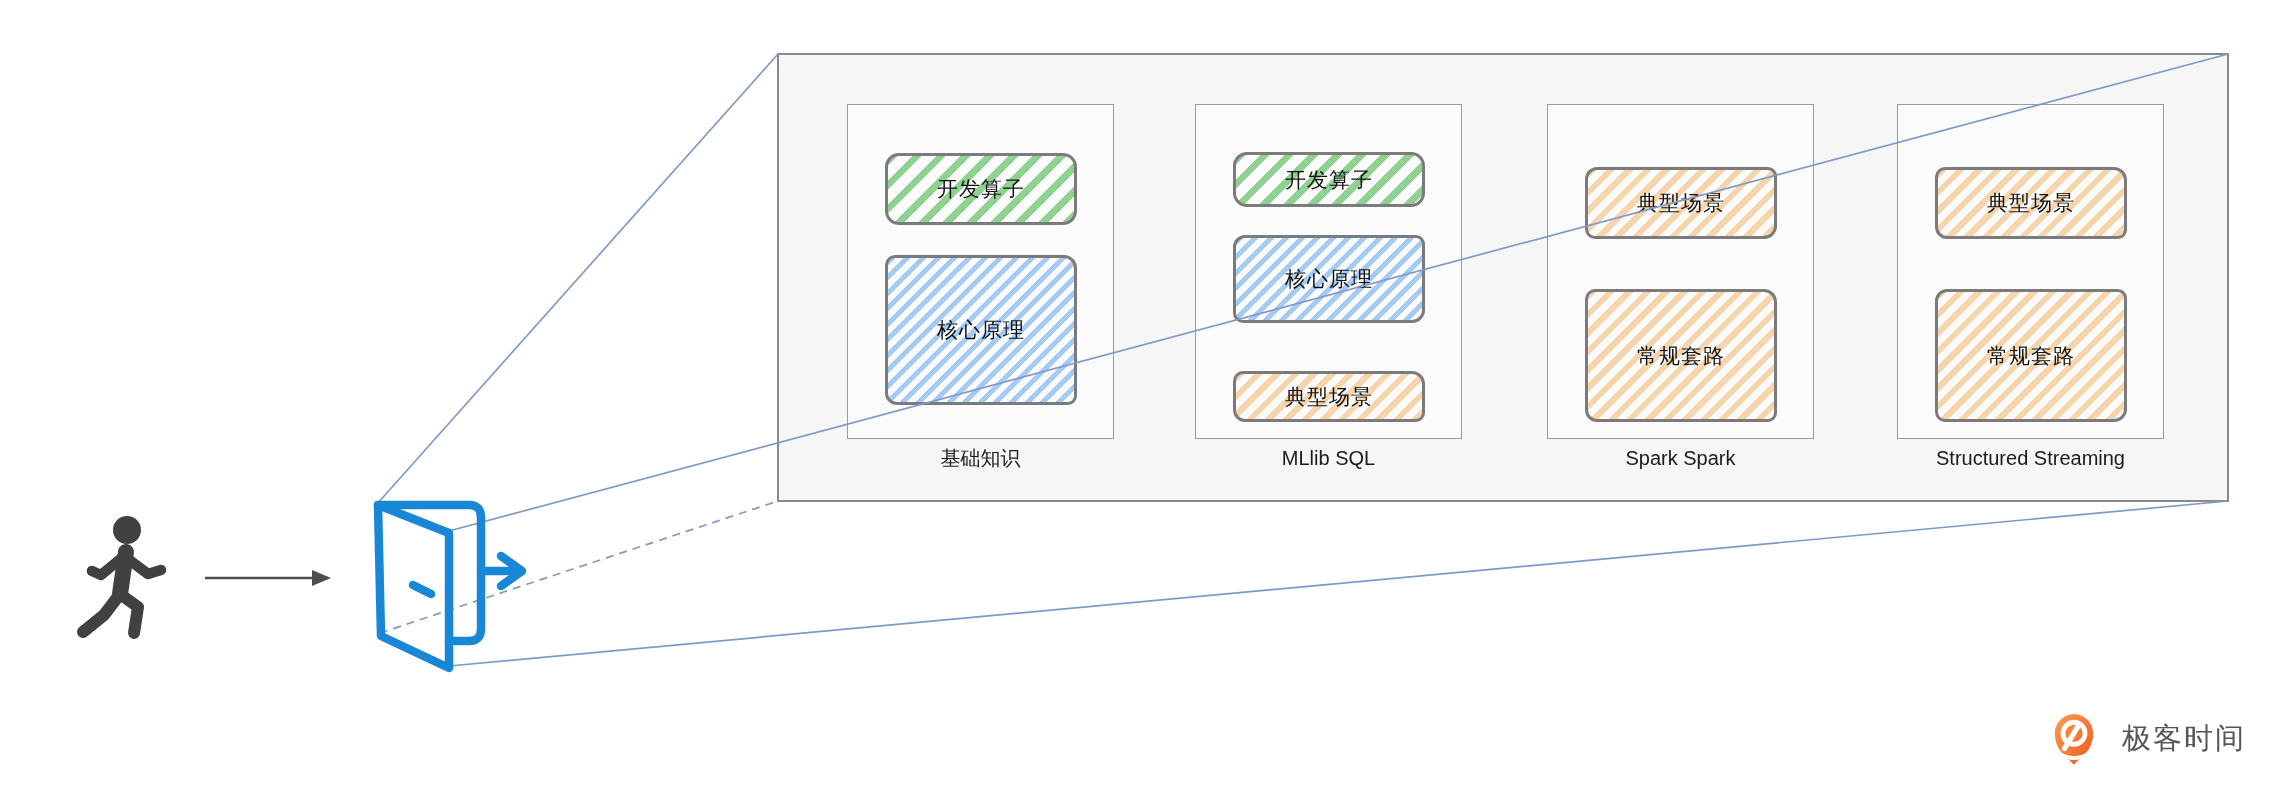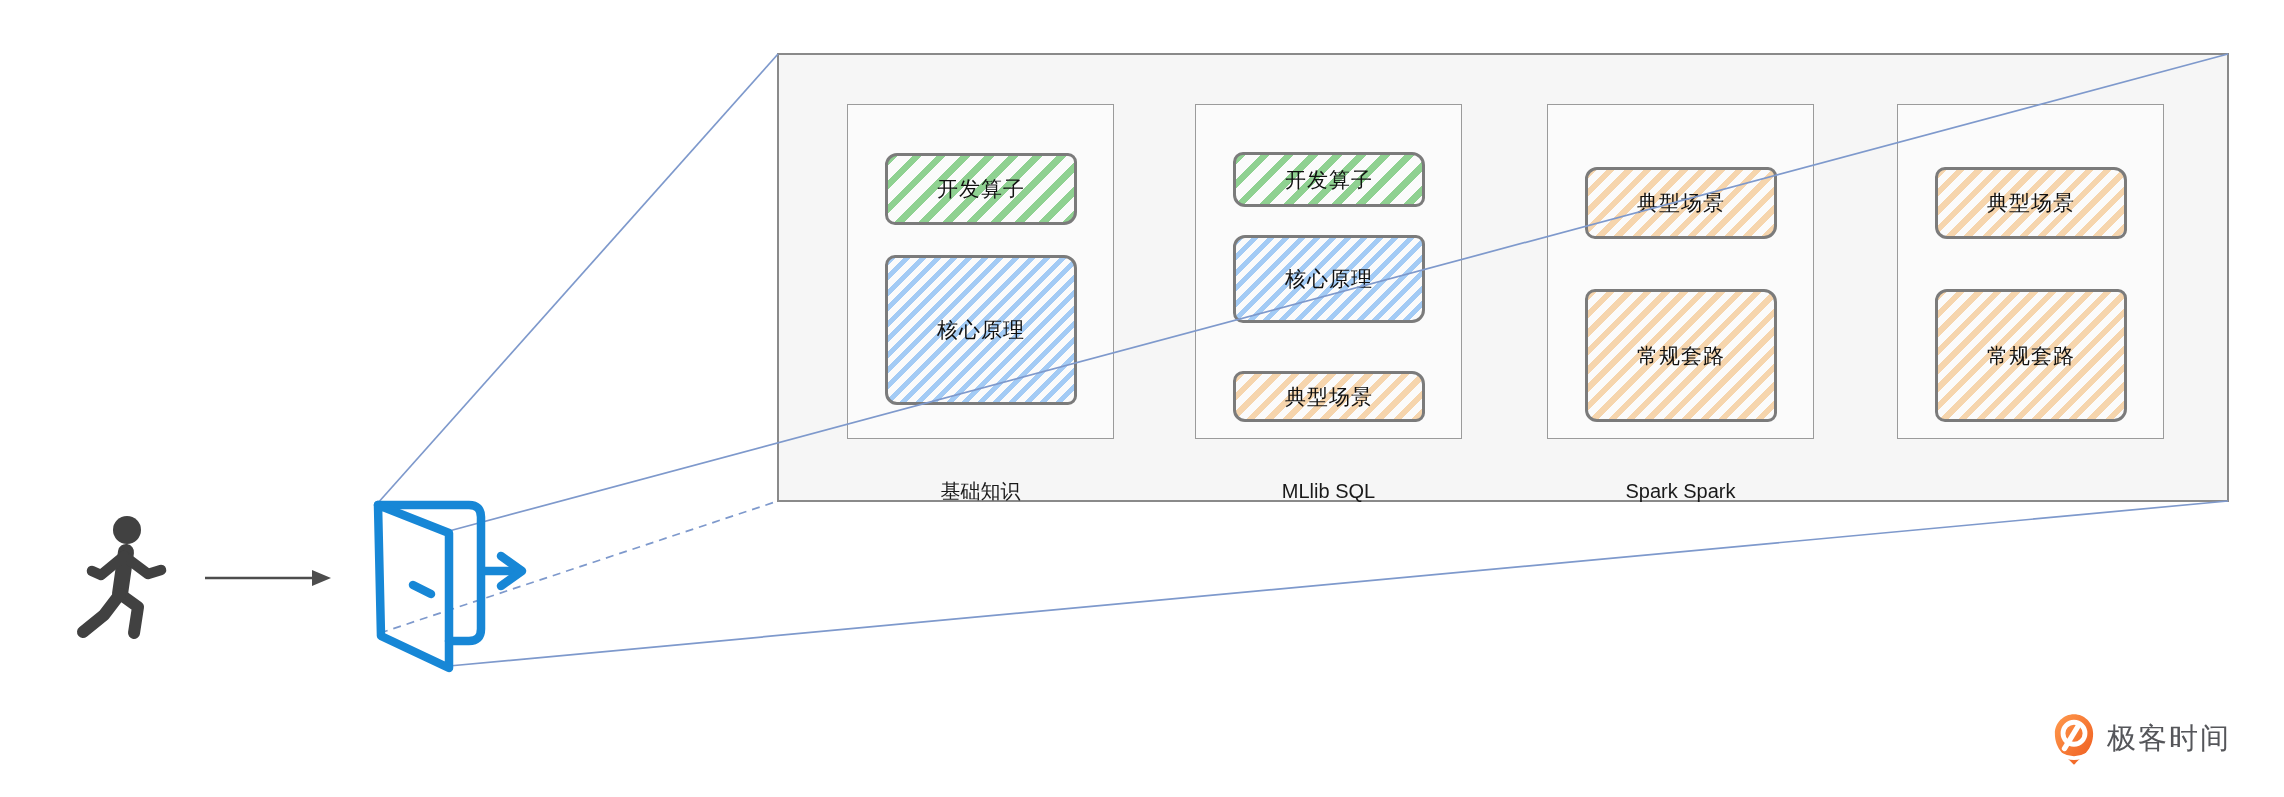--- a/index.html
+++ b/index.html
@@ -10,41 +10,41 @@
   
   .panel{
     position:absolute;left:777px;top:53px;width:1452px;height:449px;
     background:#f6f6f6;border:2px solid #8a8a8a;box-sizing:border-box;
   }
   .column{
     position:absolute;top:49px;height:335px;width:267px;
     background:#fbfbfb;border:1.5px solid #9b9b9b;box-sizing:border-box;
   }
   .col-label{
-    position:absolute;top:421px;height:30px;width:267px;
+    position:absolute;top:388px;height:30px;width:267px;
     display:flex;align-items:center;justify-content:center;
     font-size:20px;color:#1a1a1a;white-space:nowrap;
   }
   .topic-box{
     position:absolute;left:37px;width:192px;box-sizing:border-box;
     border:3px solid #7b7b7b;
     display:flex;align-items:center;justify-content:center;
     font-size:21px;color:#111111;letter-spacing:1px;white-space:nowrap;
   }
   .r1{border-radius:12px 9px 13px 10px;}
   .r2{border-radius:10px 13px 9px 12px;}
-  .green-hatch{background:repeating-linear-gradient(135deg,#8fd191 0 7px,rgba(0,0,0,0) 7px 17px);}
+  .green-hatch{background:repeating-linear-gradient(135deg,#8fd191 0 7px,rgba(0,0,0,0) 7px 17px);border-radius:14px;}
   .blue-hatch{background:repeating-linear-gradient(135deg,#a3cbf5 0 5px,rgba(0,0,0,0) 5px 11px);}
   .orange-hatch{background:repeating-linear-gradient(135deg,#f6d5ad 0 6px,rgba(0,0,0,0) 6px 13px);margin-top:16px;}
   
   .overlay{position:absolute;left:0;top:0;pointer-events:none;}
   
   .logo{
     position:absolute;left:2052px;top:710px;height:58px;
-    display:flex;align-items:center;gap:11px;
+    display:flex;align-items:center;gap:26px;
   }
   .logo-text{
     font-size:29px;font-weight:500;color:#55565a;letter-spacing:2px;white-space:nowrap;
   }
 </style>
 </head>
 <body>
 
 <div class="stage">
 
@@ -66,20 +66,21 @@
     <div class="column" style="left:768px;">
       <div class="topic-box orange-hatch r1" style="top:46px;height:72px;">典型场景</div>
       <div class="topic-box orange-hatch r2" style="top:168px;height:133px;">常规套路</div>
     </div>
     <div class="col-label" style="left:768px;">Spark Spark</div>
 
     <div class="column" style="left:1118px;">
       <div class="topic-box orange-hatch r2" style="top:46px;height:72px;">典型场景</div>
       <div class="topic-box orange-hatch r1" style="top:168px;height:133px;">常规套路</div>
     </div>
+    <div class="col-label" style="left:1118px;">Structured Streaming</div>
   </div>
 
   <svg class="overlay" width="2284" height="797" viewBox="0 0 2284 797">
 
     <g stroke="#7e99cc" stroke-width="1.7" fill="none">
       <line x1="377" y1="504" x2="778" y2="54"></line>
       <line x1="449" y1="531" x2="2228" y2="54"></line>
       <line x1="380" y1="633" x2="778" y2="501" stroke-dasharray="8 6"></line>
       <line x1="449" y1="666" x2="2228" y2="501"></line>
     </g>

